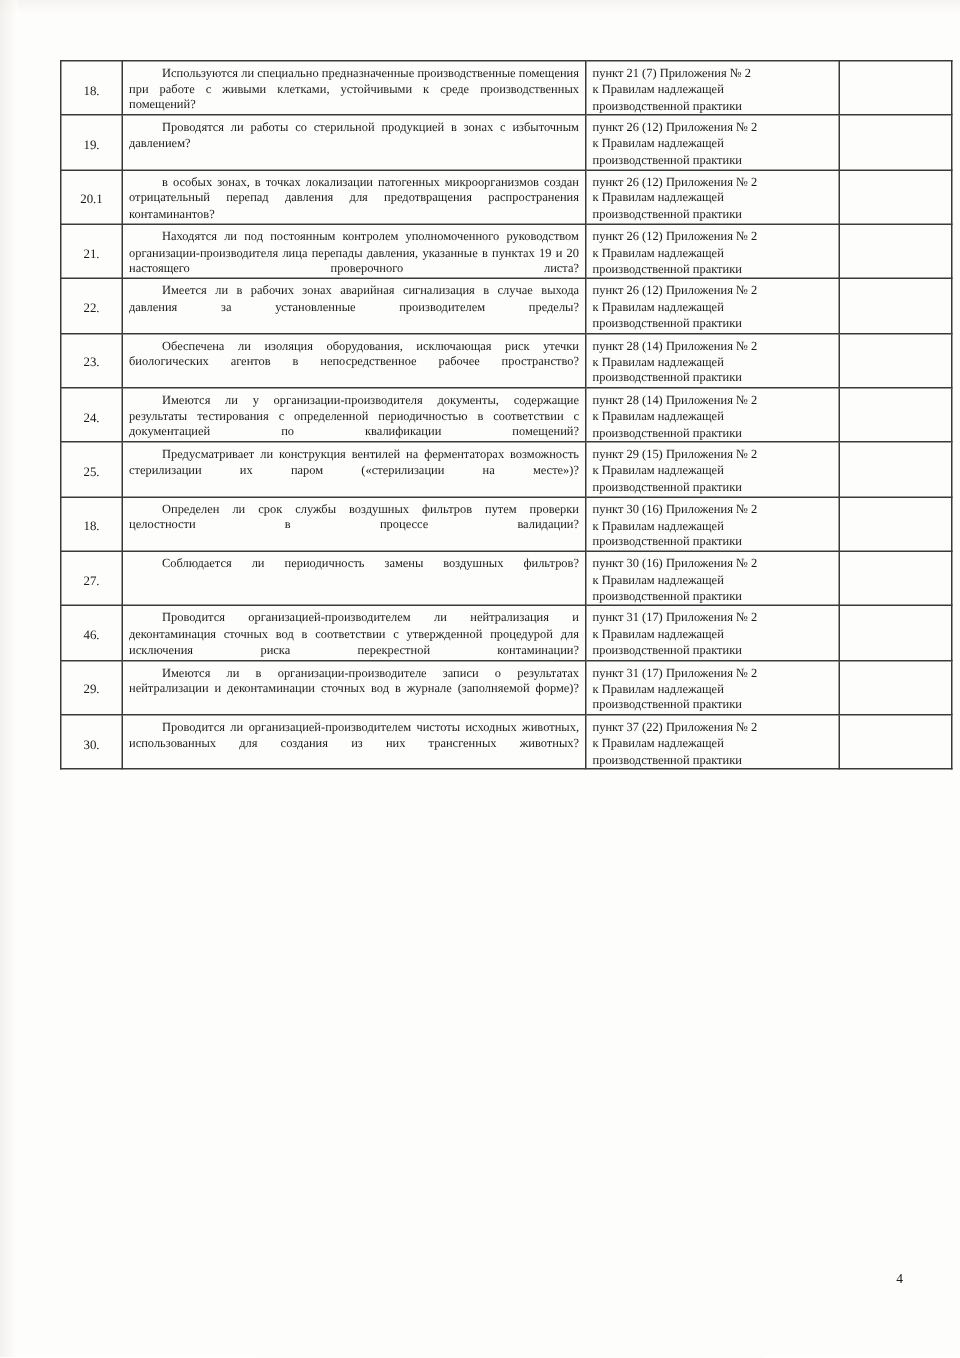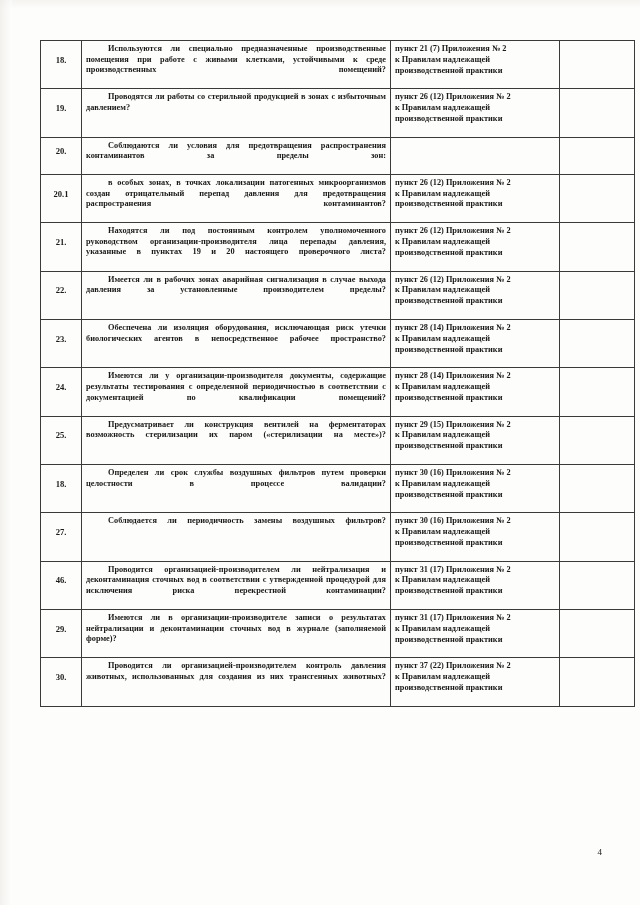--- a/index.html
+++ b/index.html
@@ -27,24 +27,23 @@
     position: absolute;
     left: 40px;
     top: 40px;
     width: 562px;
     border-collapse: collapse;
     table-layout: fixed;
   }
   .doc-table td {
     border: 1px solid #3a3a3a;
     vertical-align: top;
-    padding: 3px 4px 12px 4px;
+    padding: 3px 4px 0 4px;
     font-size: 8.3px;
     line-height: 1.28;
-    font-weight: bold;
   }
   td.col-num {
     width: 32px;
     text-align: center;
     vertical-align: middle;
     font-size: 8.6px;
     margin-left: 36px;
   }
   td.col-q {
     width: 300px;
@@ -116,28 +115,20 @@
             <span class="q-indent">Проводятся ли работы со стерильной продукцией в зонах с избыточным давлением?</span>
           </td>
           <td class="col-ref">
             <span class="ref-line">пункт 26 (12) Приложения № 2</span>
             <span class="ref-line">к Правилам надлежащей</span>
             <span class="ref-line">производственной практики</span>
           </td>
           <td class="col-mark"></td>
         </tr>
         <tr>
-          <td class="col-num">20.</td>
-          <td class="col-q">
-            <span class="q-indent">Соблюдаются ли условия для предотвращения распространения контаминантов за пределы зон:</span>
-          </td>
-          <td class="col-ref"></td>
-          <td class="col-mark"></td>
-        </tr>
-        <tr>
           <td class="col-num">20.1</td>
           <td class="col-q">
             <span class="q-indent">в особых зонах, в точках локализации патогенных микроорганизмов создан отрицательный перепад давления для предотвращения распространения контаминантов?</span>
           </td>
           <td class="col-ref">
             <span class="ref-line">пункт 26 (12) Приложения № 2</span>
             <span class="ref-line">к Правилам надлежащей</span>
             <span class="ref-line">производственной практики</span>
           </td>
           <td class="col-mark"></td>
@@ -246,21 +237,21 @@
           <td class="col-ref">
             <span class="ref-line">пункт 31 (17) Приложения № 2</span>
             <span class="ref-line">к Правилам надлежащей</span>
             <span class="ref-line">производственной практики</span>
           </td>
           <td class="col-mark"></td>
         </tr>
         <tr>
           <td class="col-num">30.</td>
           <td class="col-q">
-            <span class="q-indent">Проводится ли организацией-производителем контроль давления животных, использованных для создания из них трансгенных животных?</span>
+            <span class="q-indent">Проводится ли организацией-производителем чистоты исходных животных, использованных для создания из них трансгенных животных?</span>
           </td>
           <td class="col-ref">
             <span class="ref-line">пункт 37 (22) Приложения № 2</span>
             <span class="ref-line">к Правилам надлежащей</span>
             <span class="ref-line">производственной практики</span>
           </td>
           <td class="col-mark"></td>
         </tr>
       </tbody>
   </table>

